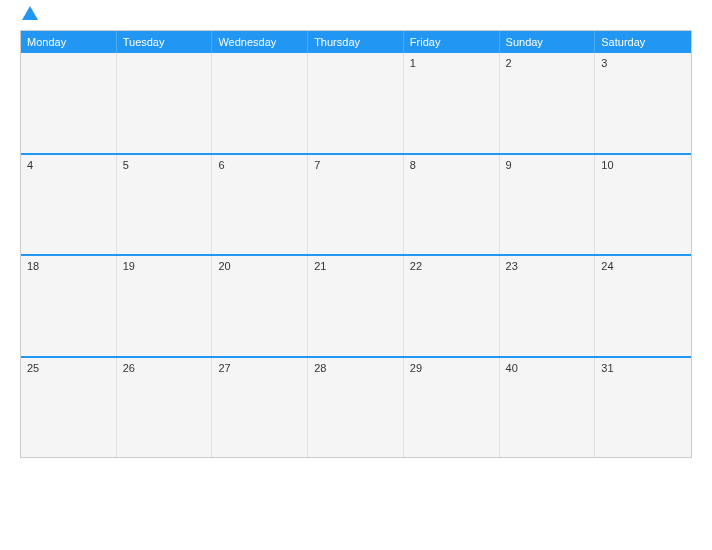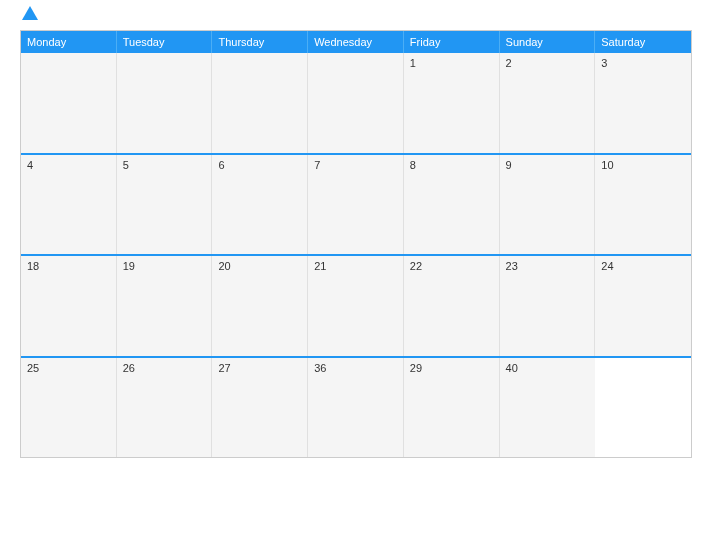--- a/index.html
+++ b/index.html
@@ -142,22 +142,22 @@
       </div>
     </div>
     <div class="month-title"></div>
     <div class="region"></div>
   </div>
 
   <div class="calendar">
     <div class="days-header">
     <div class="day-header">Monday</div>
         <div class="day-header">Tuesday</div>
+        <div class="day-header">Wednesday</div>
         <div class="day-header">Thursday</div>
-        <div class="day-header">Wednesday</div>
         <div class="day-header">Friday</div>
         <div class="day-header">Sunday</div>
         <div class="day-header">Saturday</div>
       </div>
     <div class="weeks">
     <div class="week-row">
           <div class="day-cell empty"></div>
           <div class="day-cell empty"></div>
           <div class="day-cell empty"></div>
           <div class="day-cell empty"></div>
@@ -221,24 +221,27 @@
           <div class="day-cell">
             <span class="day-num">25</span>
           </div>
           <div class="day-cell">
             <span class="day-num">26</span>
           </div>
           <div class="day-cell">
             <span class="day-num">27</span>
           </div>
           <div class="day-cell">
-            <span class="day-num">36</span>
+            <span class="day-num">28</span>
           </div>
           <div class="day-cell">
             <span class="day-num">29</span>
           </div>
           <div class="day-cell">
             <span class="day-num">40</span>
+          </div>
+          <div class="day-cell">
+            <span class="day-num">31</span>
           </div>
         </div>
       </div>
   </div>
 </div>
 
 </body></html>

